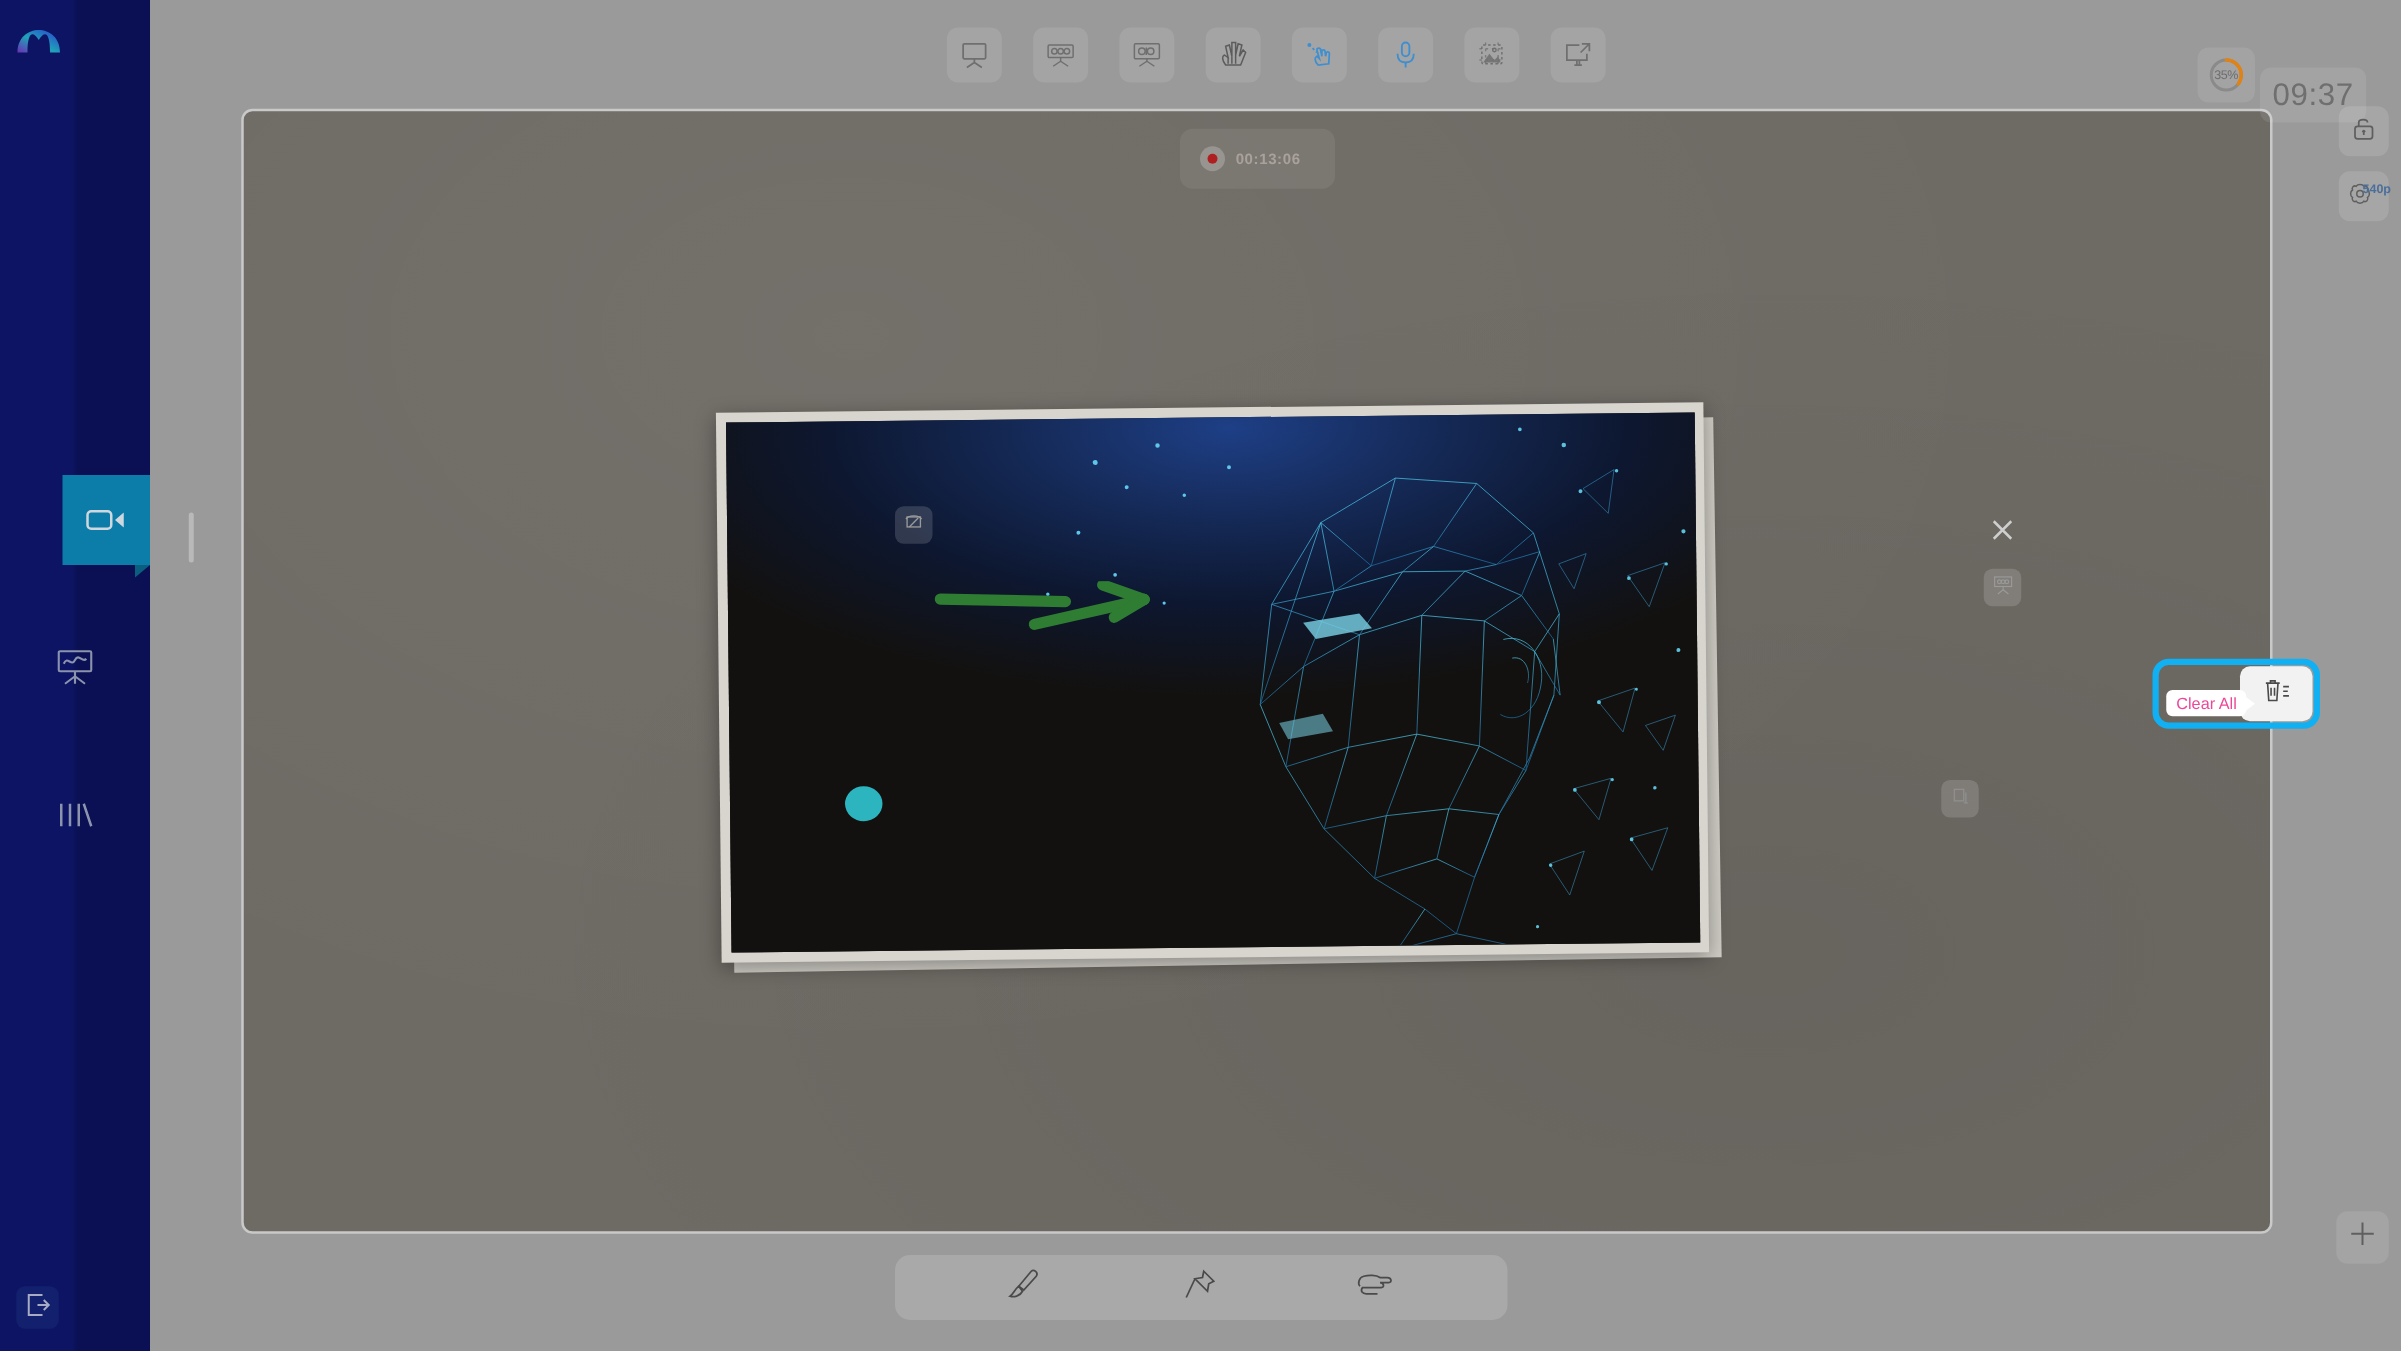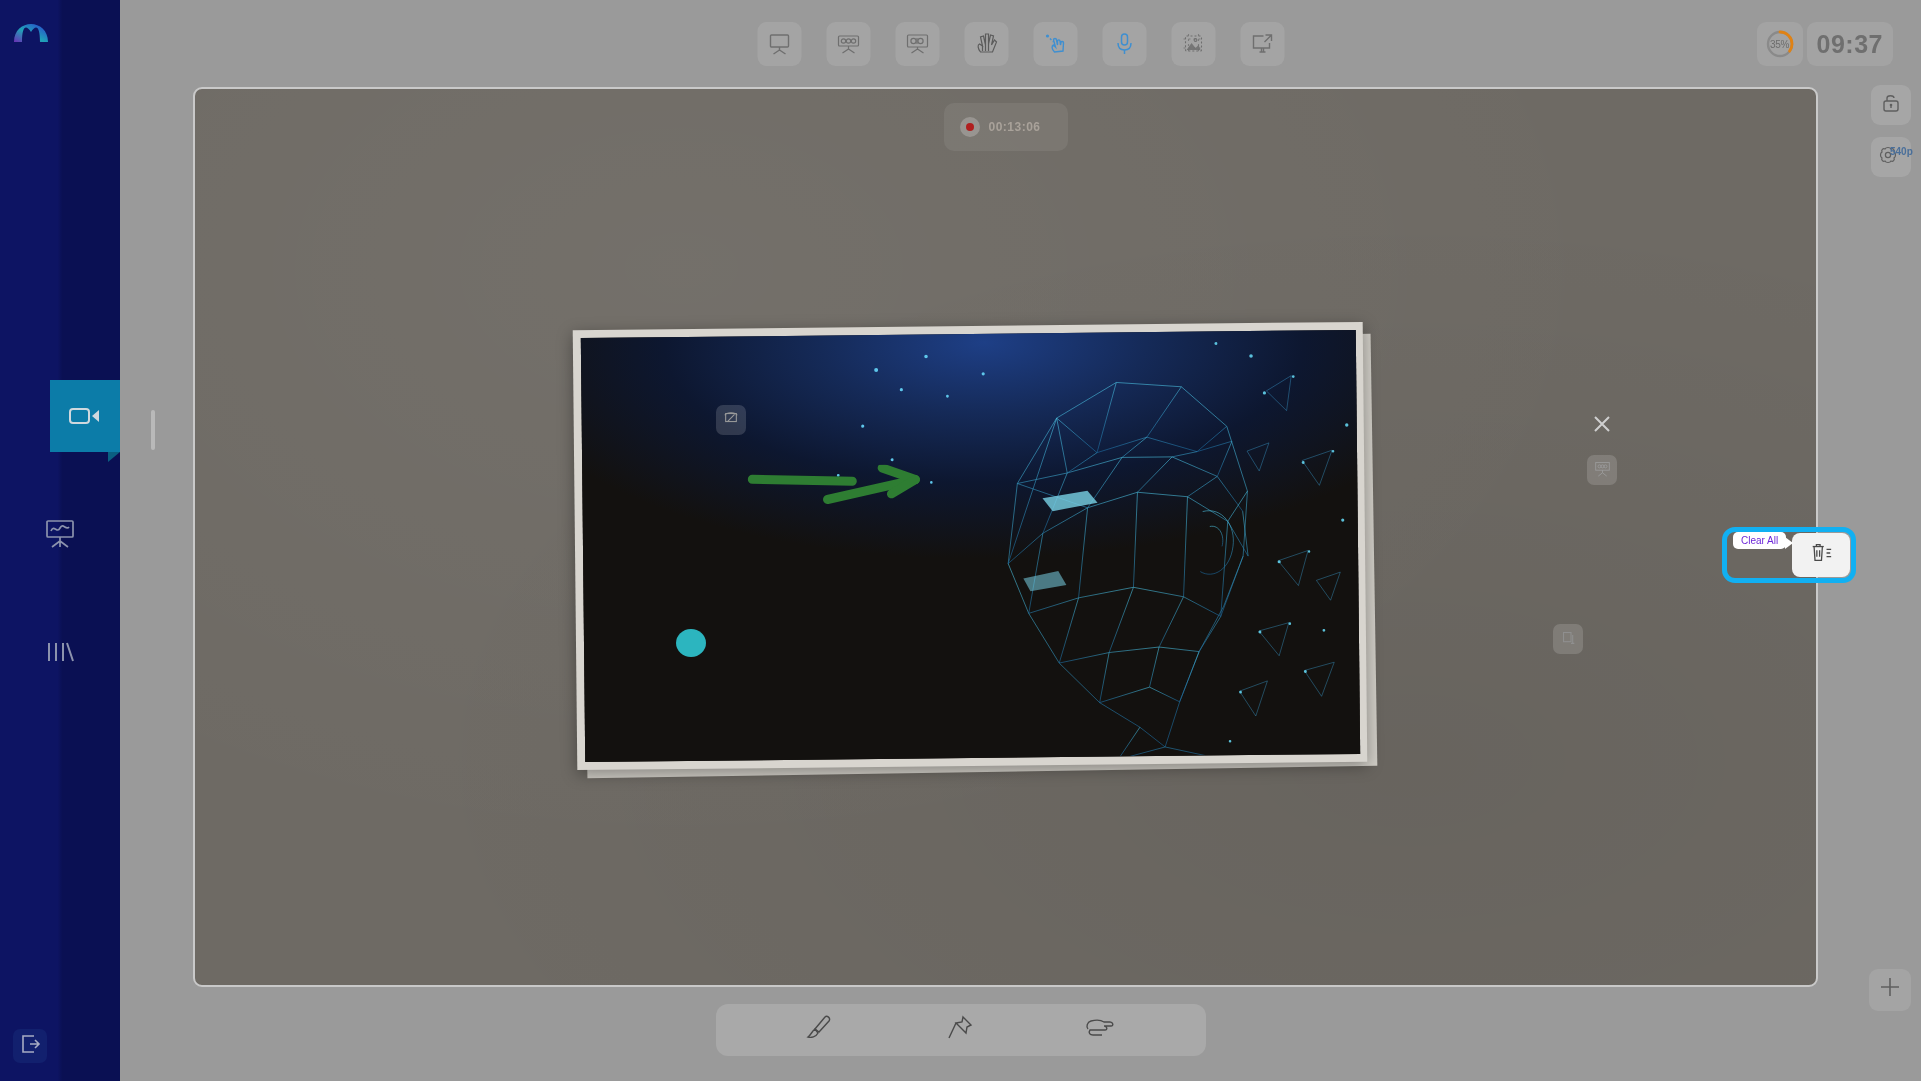--- a/index.html
+++ b/index.html
@@ -63,22 +63,23 @@
   #battery {
     width:46px;height:44px;border-radius:9px;background:rgba(255,255,255,0.09);
     display:flex;align-items:center;justify-content:center;position:relative;
   }
   #battery-pct {
     position:absolute;font-size:10px;color:#6d6d6d;letter-spacing:-0.3px;
   }
   #clock {
     height:44px;min-width:76px;border-radius:9px;background:rgba(255,255,255,0.09);
     display:flex;align-items:center;justify-content:center;
-    font-size:25px;color:#6f6f6f;font-weight:bold;letter-spacing:0.5px;
+    font-size:25px;color:#6f6f6f;font-weight:normal;letter-spacing:0.5px;
     padding:0 10px;
+    margin-top:32px;
   }
 
   
   #canvas {
     position:absolute; left:193px; top:87px; width:1625px; height:900px;
     background:#6e6a64; border:2px solid #c9c9c9; border-radius:9px;
     overflow:hidden;
   }
   #canvas-noise{
     position:absolute;inset:0;
@@ -150,23 +151,23 @@
   #plusbtn{position:absolute;right:10px;bottom:70px;width:42px;height:42px;border-radius:9px;
     background:rgba(255,255,255,0.10);display:flex;align-items:center;justify-content:center;z-index:31;}
 
   
   #clearall-wrap{
     position:absolute; left:1722px; top:527px; width:134px; height:56px;
     border:5px solid #11b0f2; border-radius:13px; z-index:60;
     display:flex; align-items:center;
   }
   #clearall-tip{
-    position:absolute; left:6px; top:0;
+    position:absolute; left:6px; top:20px;
     background:#ffffff; border-radius:5px; padding:3px 8px;
-    font-size:10px; color:#6d28d9; white-space:nowrap; z-index:2;
+    font-size:13px; color:#ec4899; white-space:nowrap; z-index:2;
   }
   #clearall-tip:after{
     content:""; position:absolute; right:-7px; top:5px;
     width:0;height:0;border-left:8px solid #fff;
     border-top:6px solid transparent;border-bottom:6px solid transparent;
   }
   #clearall-btn{
     position:absolute; right:1px; top:1px; width:58px; height:44px;
     border-radius:8px; background:#f2f2f2;
     display:flex; align-items:center; justify-content:center; z-index:1;

